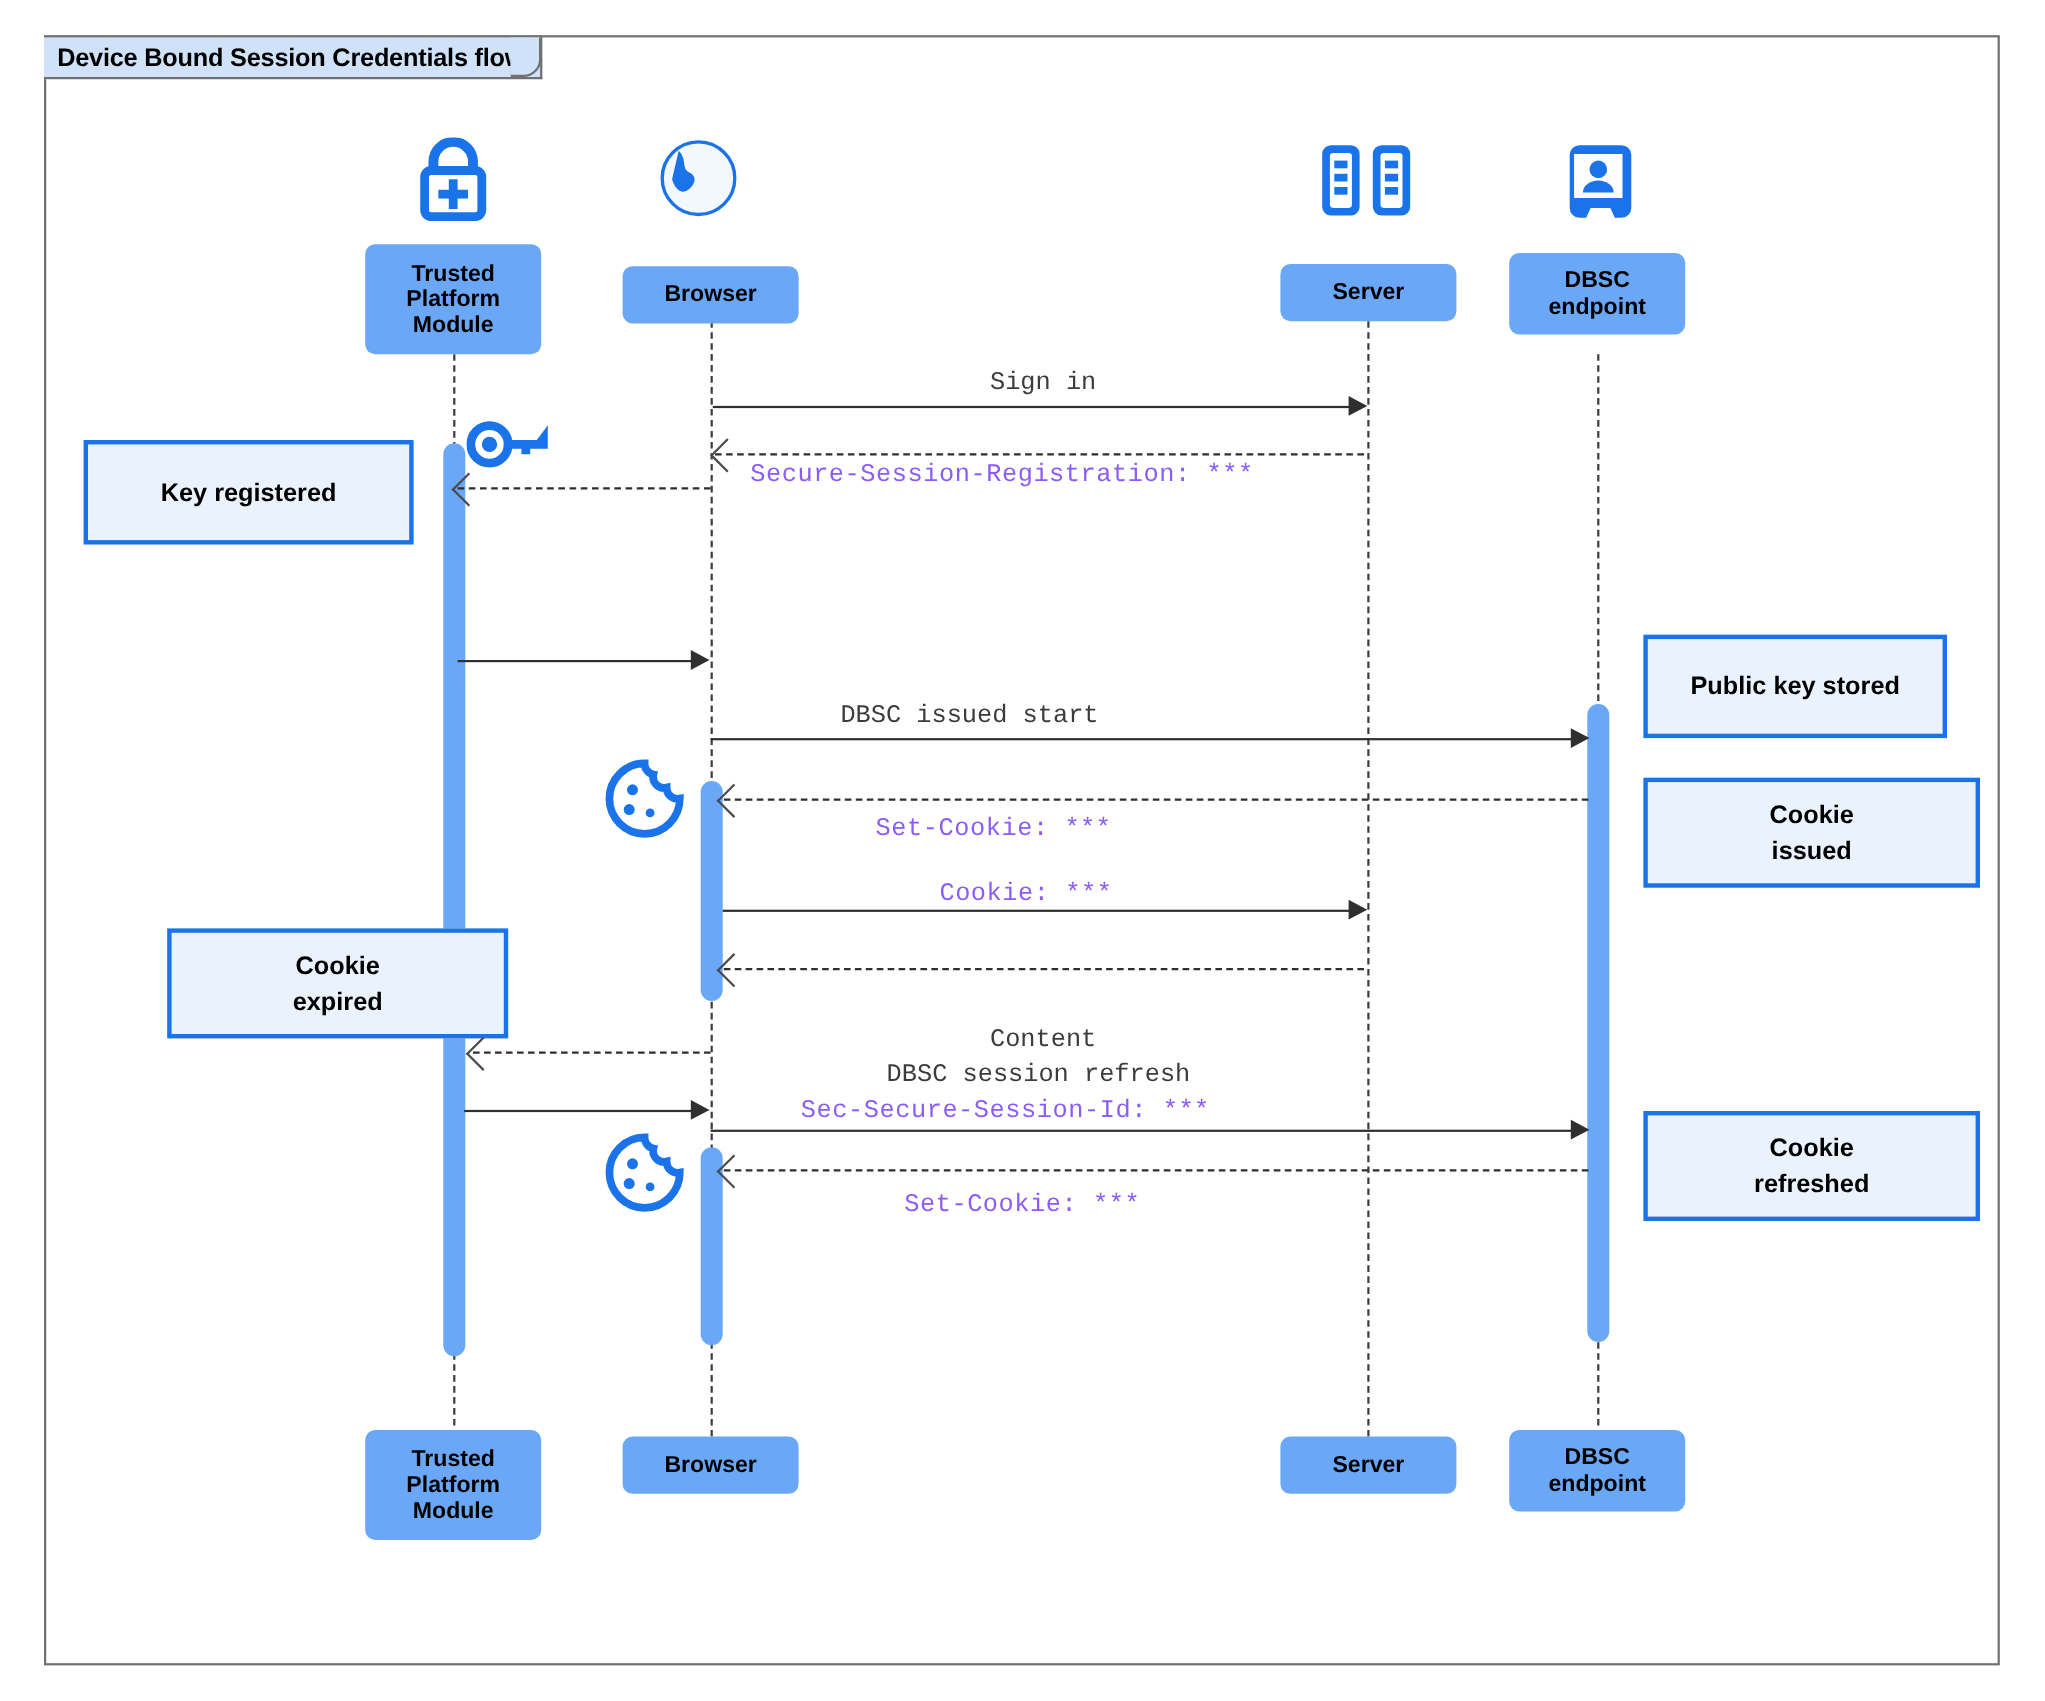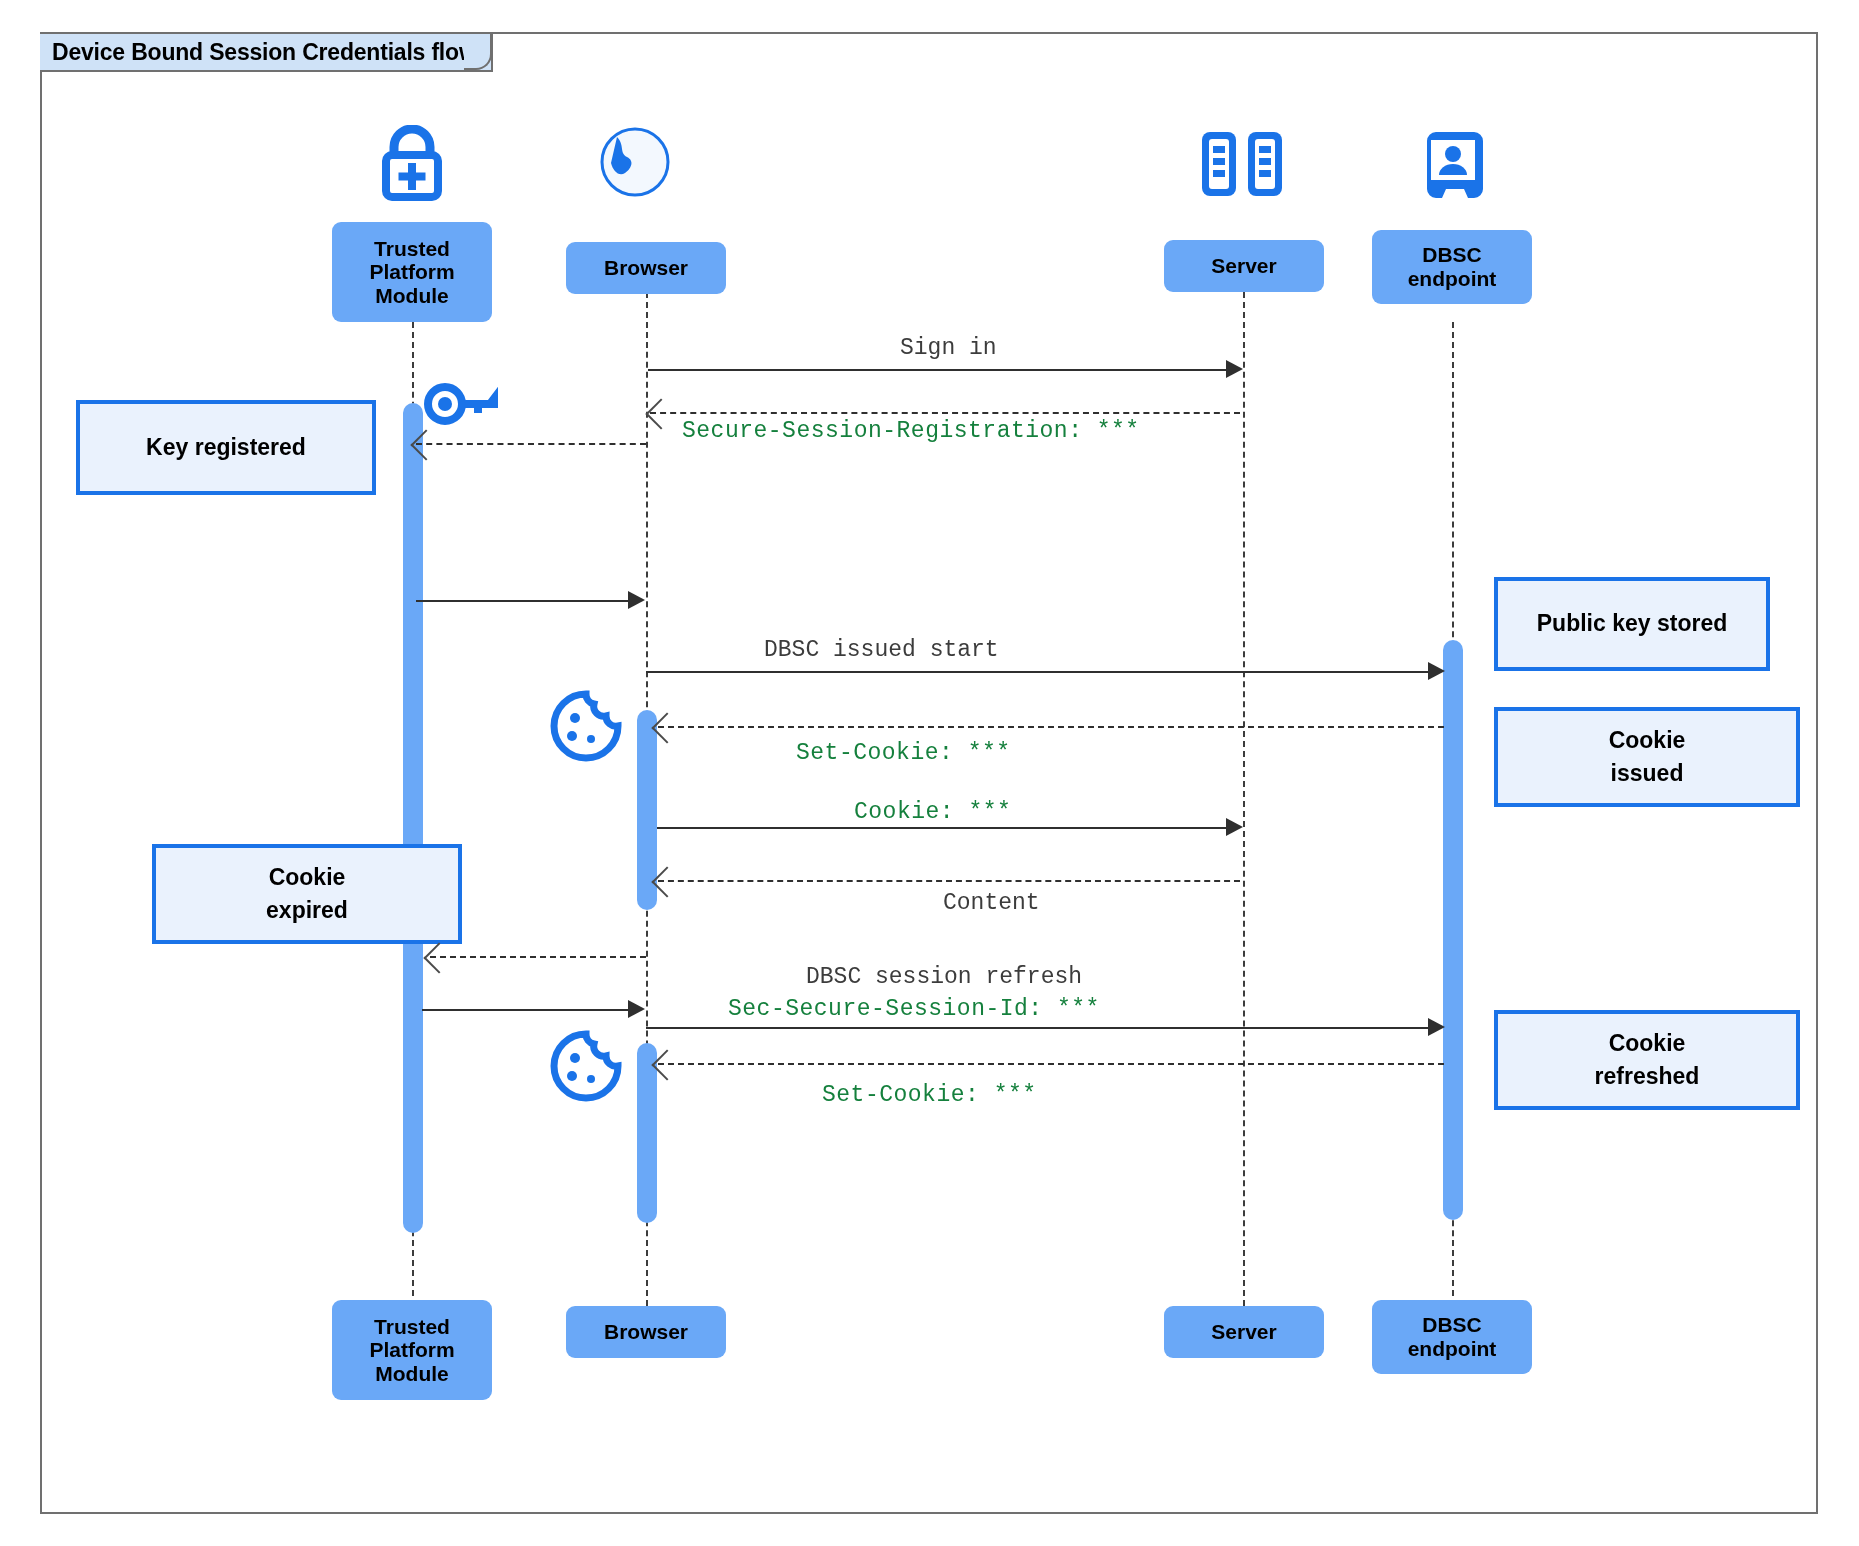--- a/index.html
+++ b/index.html
@@ -45,21 +45,21 @@
   .arrow-line.dashed{border-top:2px dashed #2f2f2f;}
   .arrow-head{position:absolute;width:0;height:0;}
   .head-right-solid{border-top:9px solid transparent;border-bottom:9px solid transparent;
                     border-left:17px solid #2f2f2f;}
   .head-left-open{width:20px;height:20px;border-left:2px solid #4a4a4a;
                   border-bottom:2px solid #4a4a4a;transform:rotate(45deg);
                   border-top:none;border-right:none;}
 
   
   .msg{position:absolute;font-size:23px;color:#3c3c3c;white-space:nowrap;}
-  .msg.mono{font-family:"Liberation Mono",monospace;color:#15803d;letter-spacing:0.5px;}
+  .msg.mono{font-family:"Liberation Mono",monospace;color:#8b5cf6;letter-spacing:0.5px;}
   .msg.sans{font-family:Liberation Mono, monospace;}
 </style>
 </head>
 <body>
 
 <div id="canvas">
 
   <div class="frame"></div>
   <div class="frame-tab">
     <span class="frame-tab-inner">Device Bound Session Credentials flow</span>
@@ -191,21 +191,21 @@
   <div class="arrow-head head-right-solid" style="left:1428px;top:662px;"></div>
 
   <div class="msg mono" style="left:796px;top:740px;">Set-Cookie: ***</div>
   <div class="arrow-line dashed" style="left:658px;top:726px;width:786px;"></div>
   <div class="arrow-head head-left-open" style="left:656px;top:717px;"></div>
 
   <div class="msg mono" style="left:854px;top:799px;">Cookie: ***</div>
   <div class="arrow-line" style="left:657px;top:827px;width:571px;"></div>
   <div class="arrow-head head-right-solid" style="left:1226px;top:818px;"></div>
 
-  <div class="msg sans" style="left:900px;top:890px;margin-left:43px;">Content</div>
+  <div class="msg sans" style="left:900px;top:932px;">Content</div>
   <div class="arrow-line dashed" style="left:658px;top:880px;width:582px;"></div>
   <div class="arrow-head head-left-open" style="left:656px;top:871px;"></div>
 
   <div class="arrow-line dashed" style="left:430px;top:956px;width:216px;"></div>
   <div class="arrow-head head-left-open" style="left:428px;top:947px;"></div>
 
   <div class="arrow-line" style="left:422px;top:1009px;width:216px;"></div>
   <div class="arrow-head head-right-solid" style="left:628px;top:1000px;"></div>
 
   <div class="msg sans" style="left:806px;top:964px;">DBSC session refresh</div>

